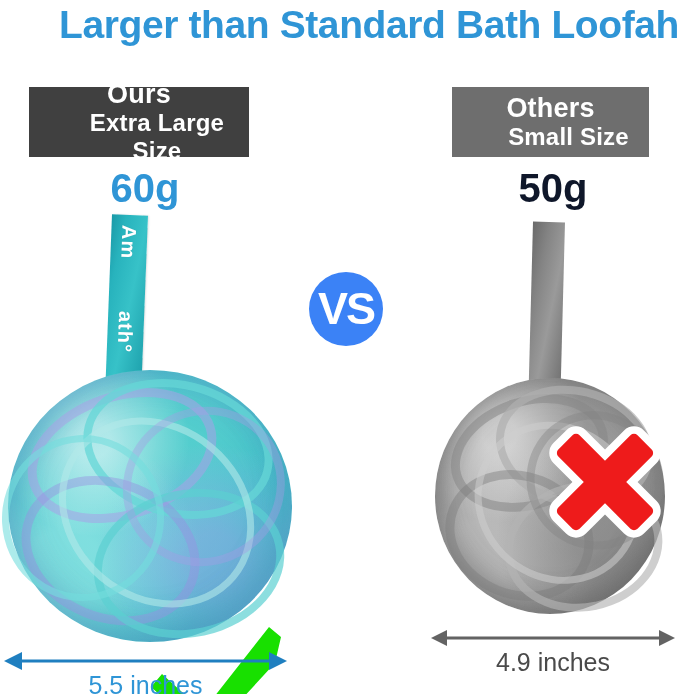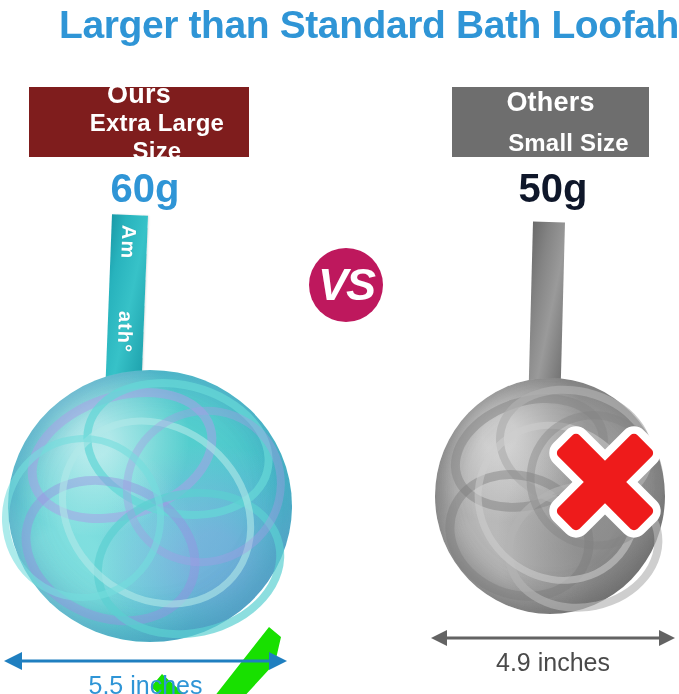--- a/index.html
+++ b/index.html
@@ -21,33 +21,32 @@
   }
 
   
   .badge{
     position:absolute;
     display:flex;flex-direction:column;align-items:center;justify-content:center;
     color:#ffffff;text-align:center;
   }
   .badge .b1{font-size:27px;font-weight:700;line-height:30px;letter-spacing:.2px;}
   .badge .b2{font-size:24px;font-weight:700;line-height:28px;letter-spacing:.2px;margin-left:36px;}
-  #badge-ours{left:29px;top:87px;width:220px;height:70px;background:#7f1d1d;}
-  #badge-others{left:452px;top:87px;width:197px;height:70px;background:#6e6e6e;justify-content:space-between;}
+  #badge-ours{left:29px;top:87px;width:220px;height:70px;background:#404040;}
+  #badge-others{left:452px;top:87px;width:197px;height:70px;background:#6e6e6e;}
 
   
   .weight{position:absolute;font-size:40px;font-weight:700;line-height:44px;text-align:center;white-space:nowrap;}
   #weight-ours{left:60px;top:166px;width:170px;color:#2f95d6;}
   #weight-others{left:468px;top:166px;width:170px;color:#0f172a;}
 
   
   #vs-badge{
-    position:absolute;left:309px;top:248px;width:74px;height:74px;border-radius:50%;
-    background:#be185d;
-    font-style:italic;
+    position:absolute;left:309px;top:272px;width:74px;height:74px;border-radius:50%;
+    background:#3b82f6;
   }
   #vs-badge .vs-text{
     position:absolute;left:-10px;top:50%;transform:translateY(-52%);
     width:94px;text-align:center;
     color:#ffffff;font-size:45px;font-weight:700;letter-spacing:-2px;line-height:45px;
   }
 
   
   #loofah-ours{position:absolute;left:0px;top:215px;width:300px;height:420px;}
   #strap-ours{

